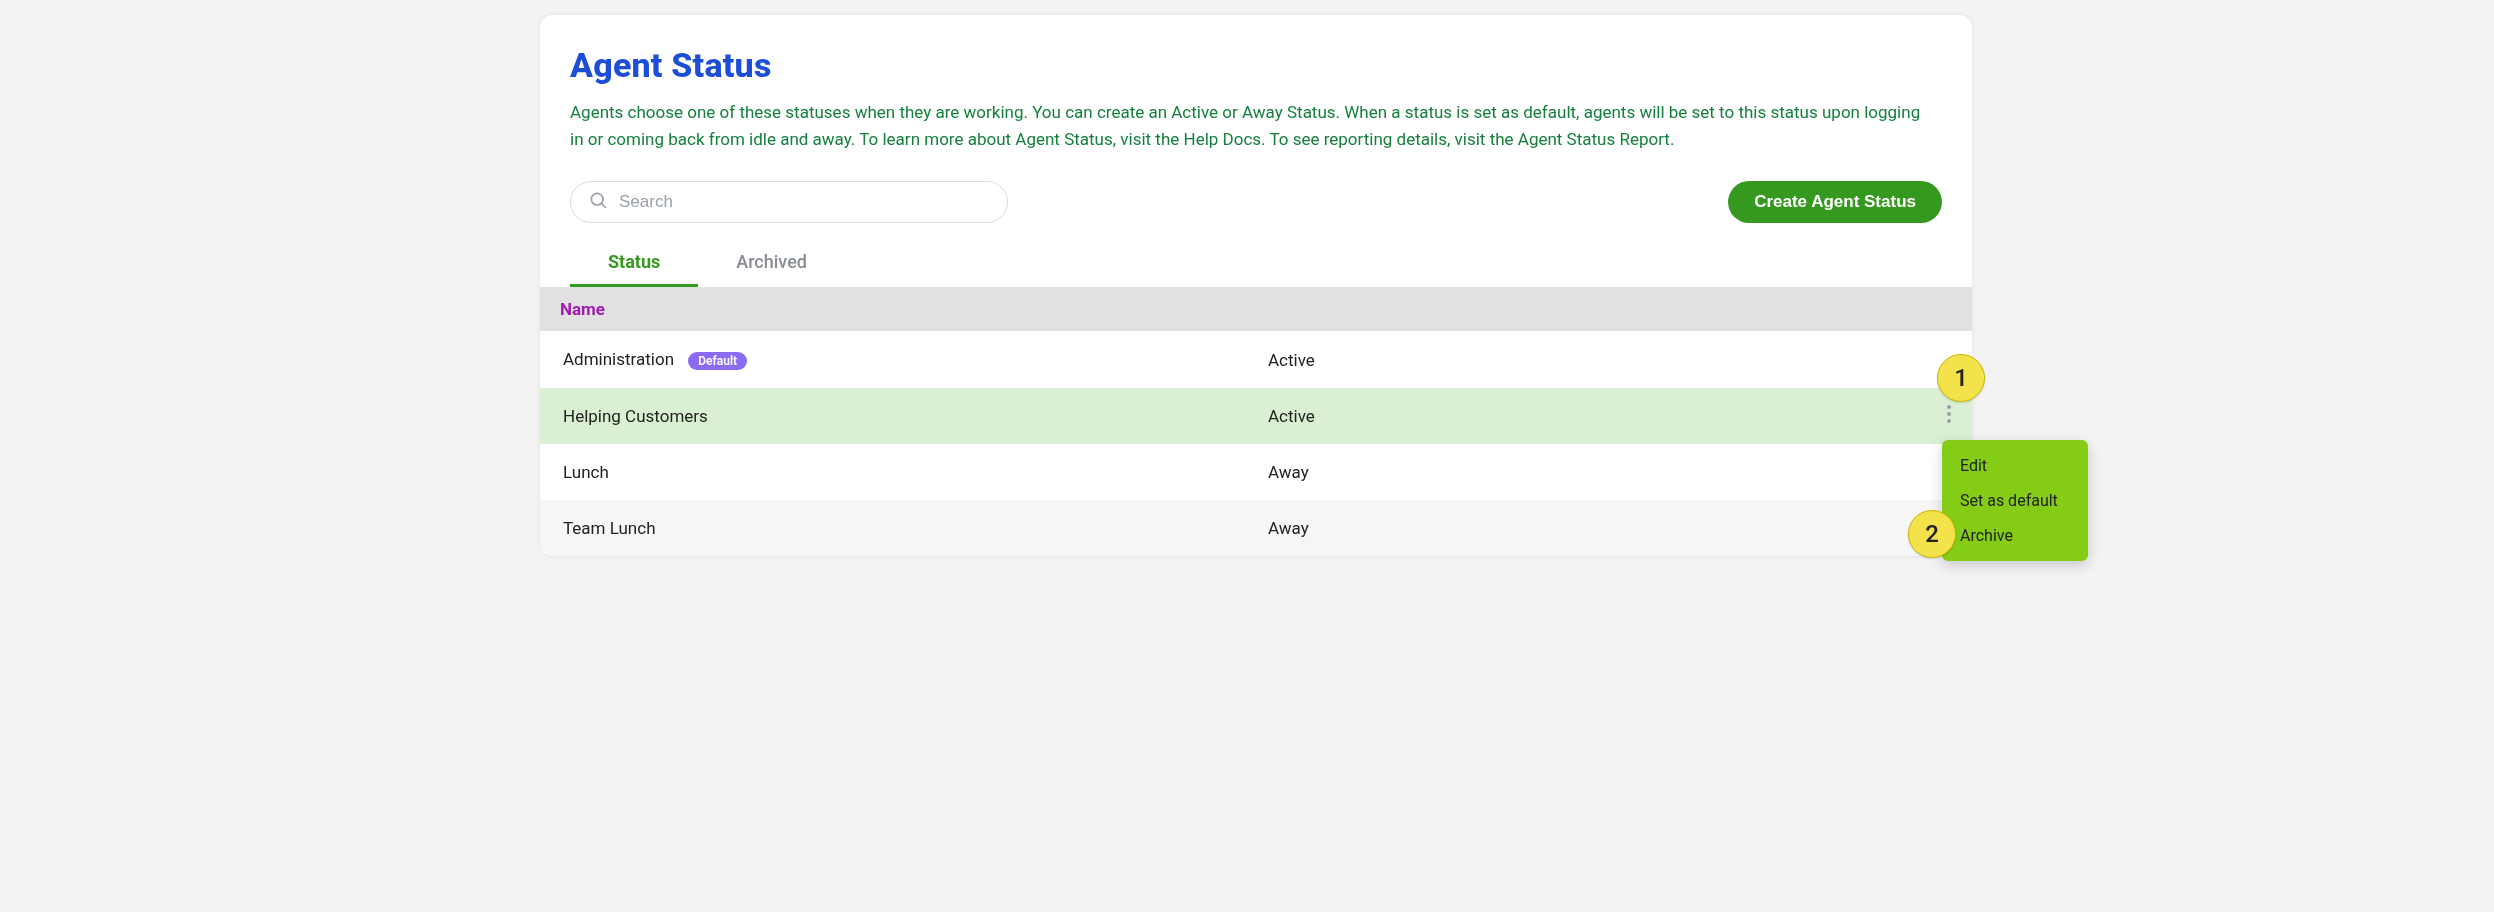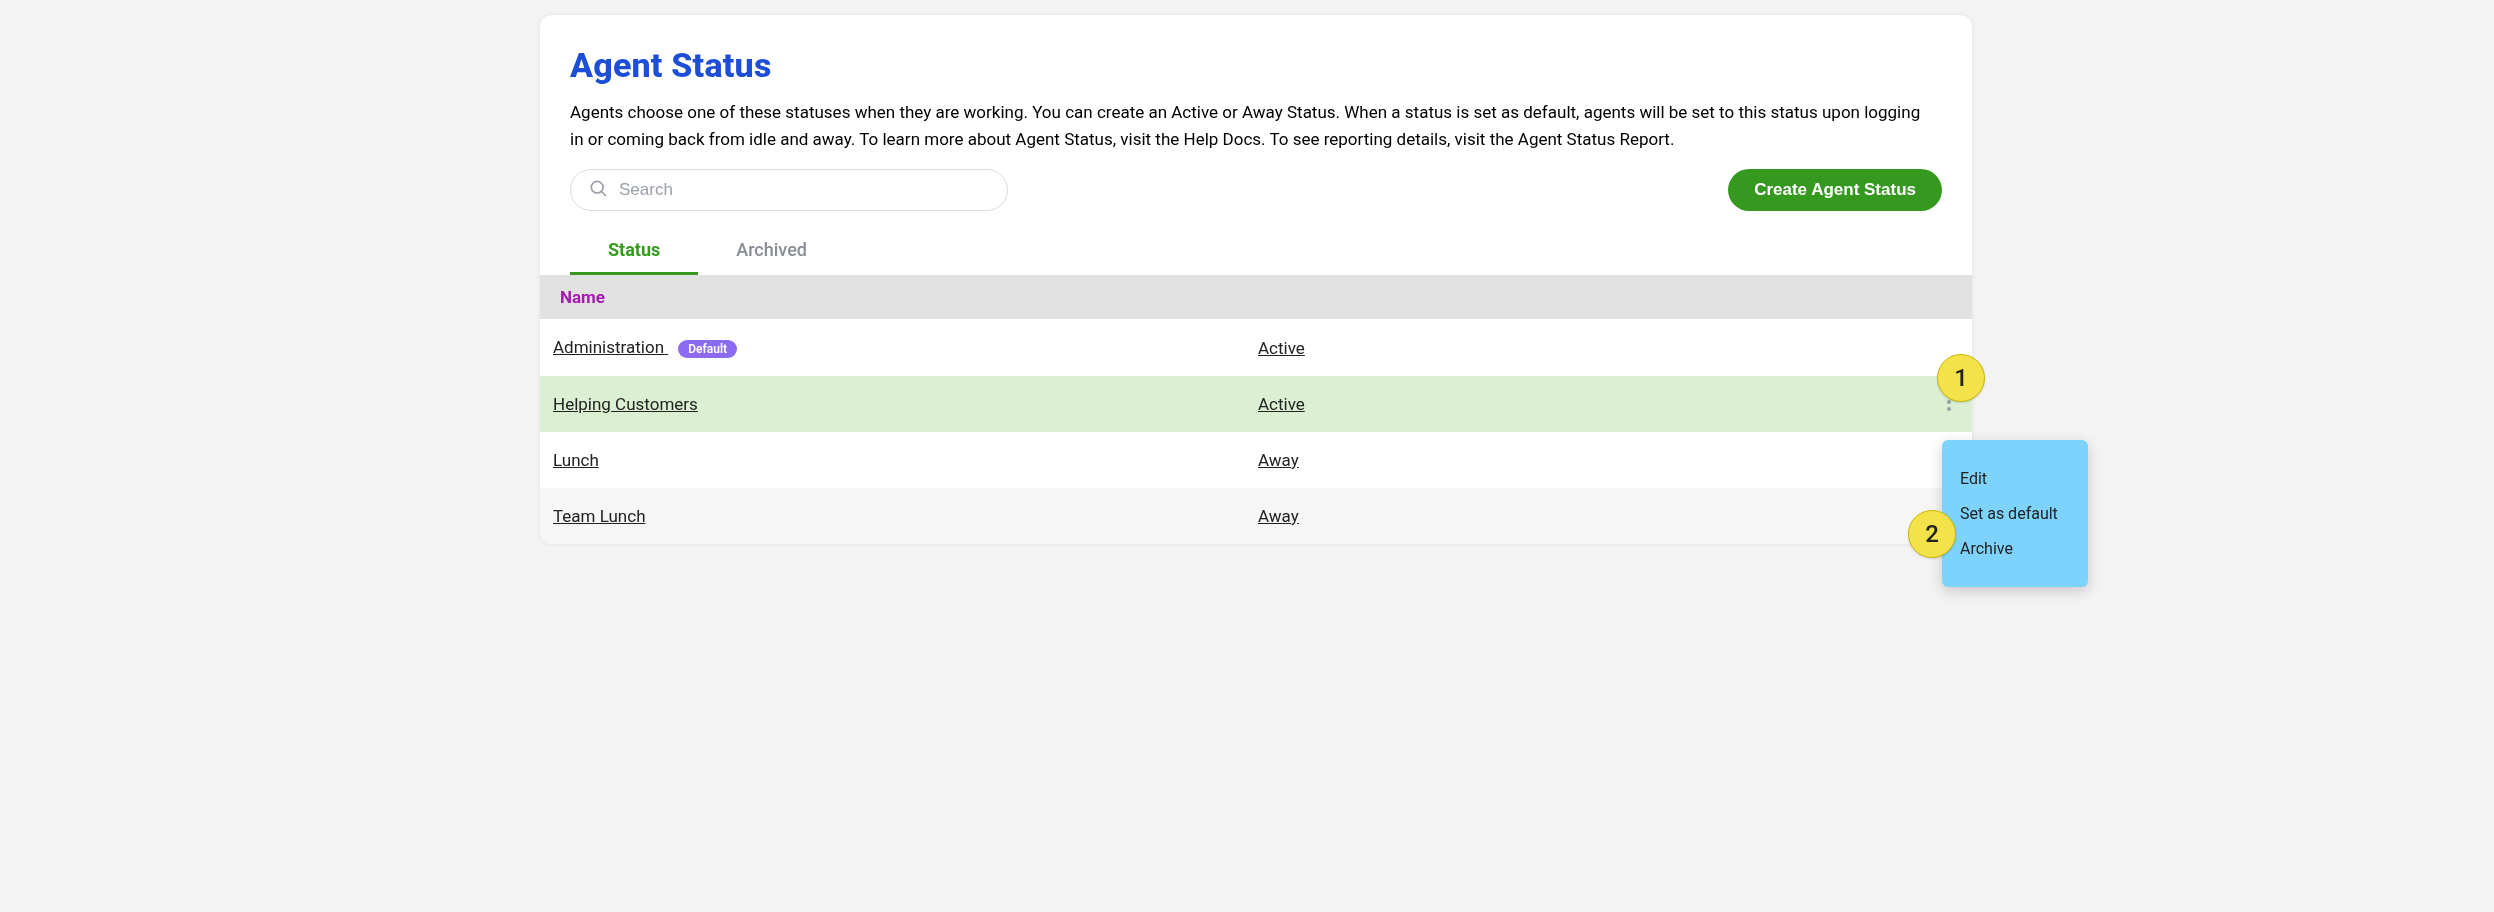--- a/index.html
+++ b/index.html
@@ -28,24 +28,24 @@
   }
   .panel-inner { padding: 30px 30px 0 30px; }
   h1.title {
     margin: 0 0 14px 0;
     font-size: 34px;
     font-weight: 800;
     letter-spacing: 0.2px;
     color: #1d4ed8;
   }
   p.desc {
-    margin: 0 0 16px 0;
+    margin: 0 0 28px 0;
     font-size: 17px;
     line-height: 1.6;
-    color: #000000;
+    color: #15803d;
     max-width: 1360px;
   }
   .toolbar {
     display: flex;
     align-items: flex-start;
     justify-content: space-between;
     margin-bottom: 18px;
   }
   .search-wrap {
     position: relative;
@@ -111,21 +111,21 @@
   }
   .col-name { width: 705px; padding: 12px 20px; }
   .col-type { flex: 1; padding: 12px 20px; }
   .row {
     display: flex;
     align-items: center;
     font-size: 17px;
     color: #222;
     border-bottom: 0;
   }
-  .row .col-name, .row .col-type { padding: 18px 13px; text-decoration: underline; }
+  .row .col-name, .row .col-type { padding: 18px 23px; }
   .row.alt { background: #f6f6f6; }
   .row.highlight { background: #dbf0d2; justify-content: center; }
   .row.last { border-bottom-left-radius: 12px; border-bottom-right-radius: 12px; }
   .badge {
     display: inline-block;
     background: #8b6bf2;
     color: #fff;
     font-size: 12px;
     font-weight: 600;
     padding: 2px 10px;
@@ -149,24 +149,24 @@
     color: #9aa0a8;
     background: transparent;
     border: none;
     padding: 0;
   }
   .context-menu {
     position: absolute;
     top: 425px;
     left: 1402px;
     width: 146px;
-    background: #7dd3fc;
+    background: #84cc16;
     border-radius: 6px;
     box-shadow: 0 4px 14px rgba(0,0,0,0.18);
-    padding: 21px 0;
+    padding: 8px 0;
     z-index: 20;
   }
   .menu-item {
     padding: 8px 18px;
     font-size: 16px;
     color: #222;
     cursor: pointer;
   }
   .callout {
     position: absolute;

